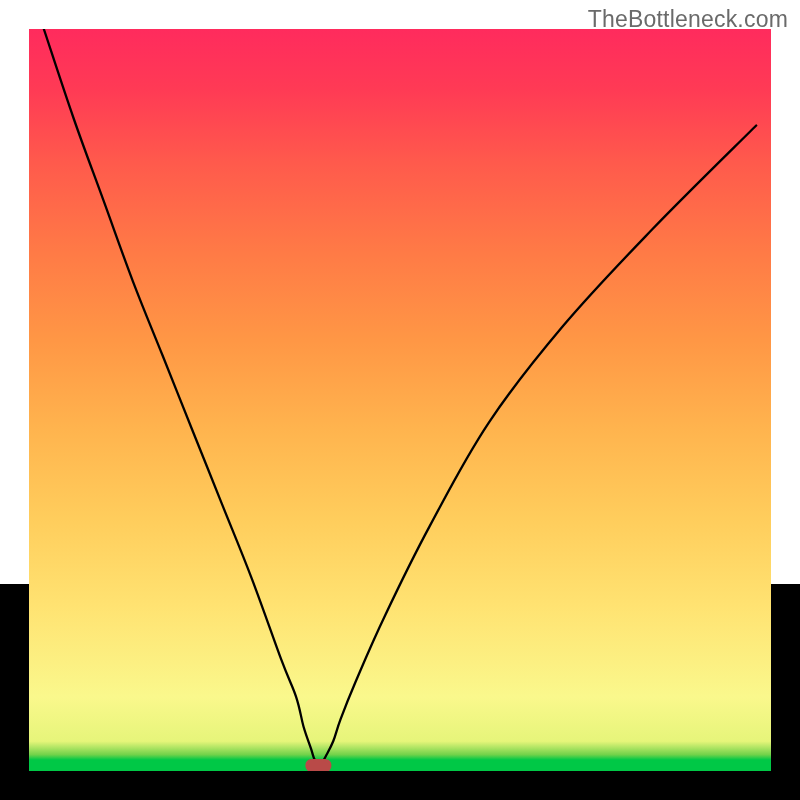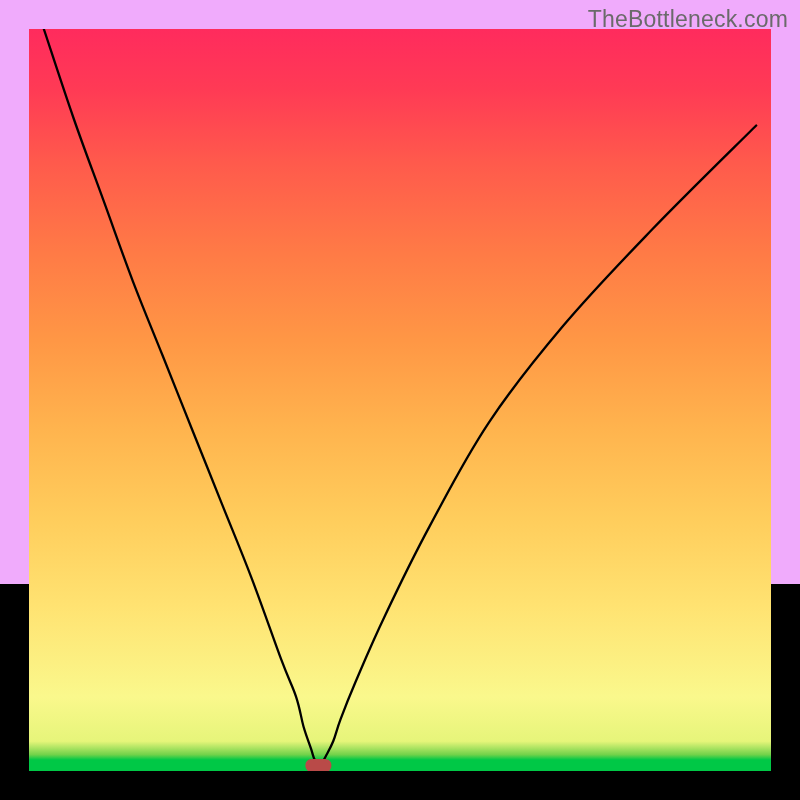--- a/index.html
+++ b/index.html
@@ -10,21 +10,21 @@
     overflow: hidden;
     background: #000;
     font-family: Arial, Helvetica, sans-serif;
   }
   .frame {
     position: absolute;
     left: 0;
     top: 0;
     width: 800px;
     height: 584px;
-    background: #f0abfc;
+    background: #ffffff;
   }
   .plot-area {
     position: absolute;
     left: 29px;
     top: 29px;
     width: 742px;
     height: 742px;
     
     background: linear-gradient(
       to top,

